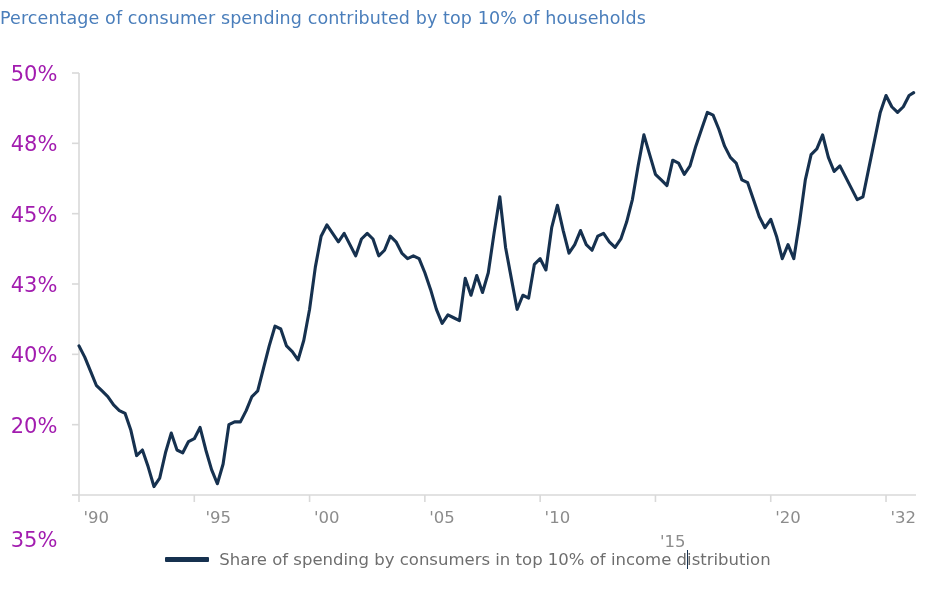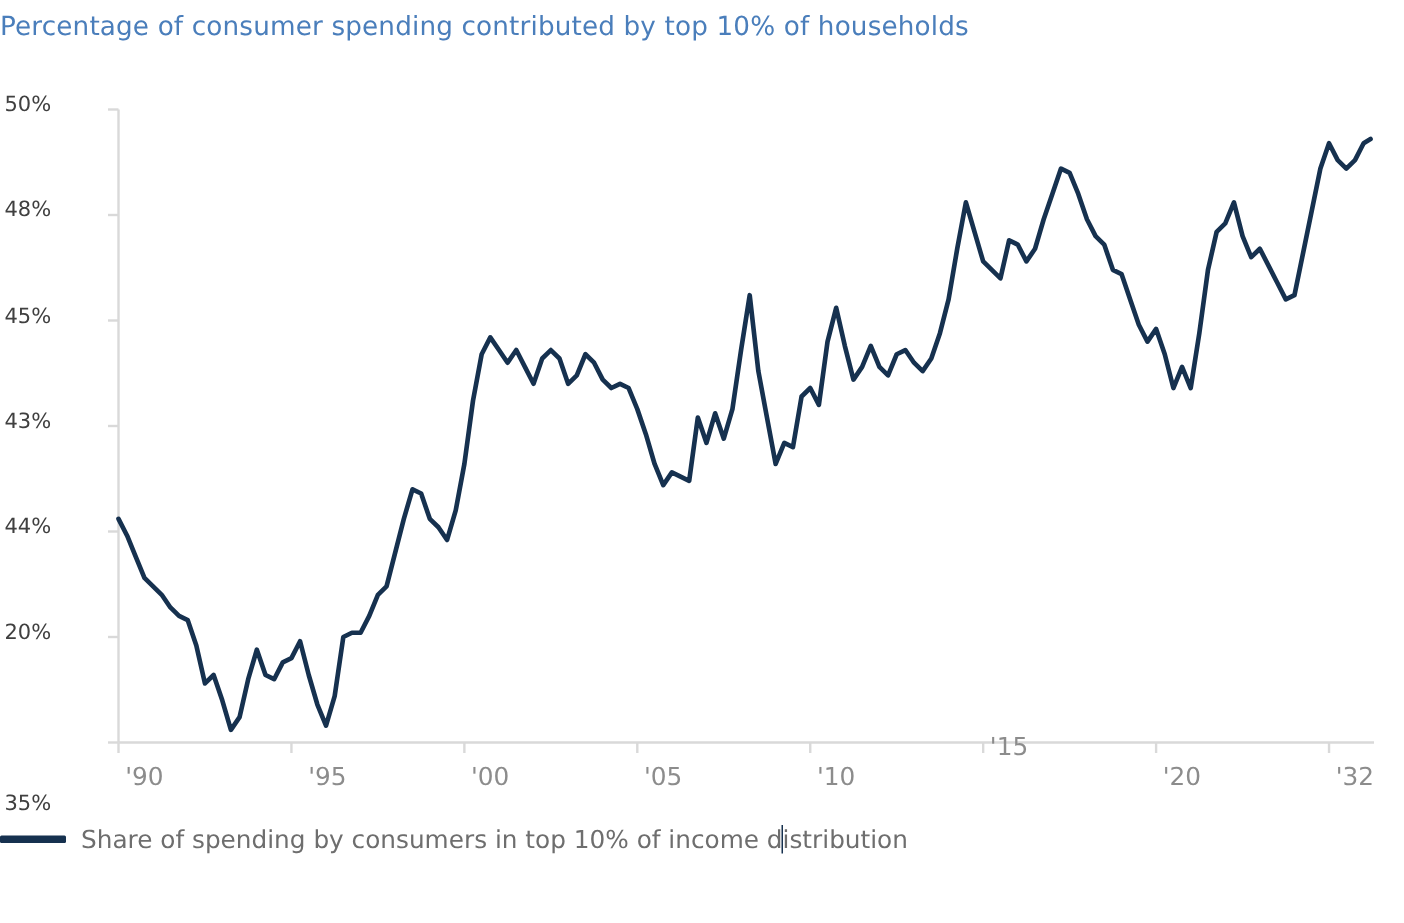--- a/index.html
+++ b/index.html
@@ -31,41 +31,42 @@
     white-space: nowrap;
   }
   .plot-svg {
     position: absolute;
     left: 0; top: 0;
     width: 936px;
     height: 615px;
   }
   .ytick-label {
     position: absolute;
-    text-align: left;
-    font-size: 14px;
-    color: #404040;
+    text-align: center;
+    font-size: 21px;
+    color: #a21caf;
     width: 62px;
     white-space: nowrap;
   }
   .xtick-label {
     position: absolute;
     text-align: right;
     font-size: 16.5px;
     color: #8c8c8c;
     width: 60px;
     white-space: nowrap;
   }
   .legend-row {
     position: absolute;
     left: 0;
     top: 550px;
     width: 936px;
     display: flex;
     align-items: center;
+    justify-content: center;
     gap: 10px;
   }
   .legend-swatch {
     display: inline-block;
     width: 44px;
     height: 5px;
     background: #16314f;
     border-radius: 1px;
   }
   .legend-label {
@@ -117,31 +118,31 @@
       <line x1="770.7355371900835" y1="495" x2="770.7355371900835" y2="502" stroke="#d9d9d9" stroke-width="1.6"></line>
       <line x1="886.0247933884308" y1="495" x2="886.0247933884308" y2="502" stroke="#d9d9d9" stroke-width="1.6"></line>
       <polyline points="79.00,345.89 84.76,357.15 90.53,371.21 96.29,385.28 102.06,390.91 107.82,396.53 113.59,404.97 119.35,410.60 125.12,413.41 130.88,430.29 136.64,455.61 142.41,449.99 148.17,466.87 153.94,486.56 159.70,478.12 165.47,452.80 171.23,433.11 177.00,449.99 182.76,452.80 188.52,441.55 194.29,438.73 200.05,427.48 205.82,449.99 211.58,469.68 217.35,483.75 223.11,464.05 228.88,424.67 234.64,421.85 240.40,421.85 246.17,410.60 251.93,396.53 257.70,390.91 263.46,368.40 269.23,345.89 274.99,326.20 280.76,329.01 286.52,345.89 292.29,351.52 298.05,359.96 303.81,340.27 309.58,309.32 315.34,267.12 321.11,236.17 326.87,224.92 332.64,233.36 338.40,241.80 344.17,233.36 349.93,244.61 355.69,255.87 361.46,238.99 367.22,233.36 372.99,238.99 378.75,255.87 384.52,250.24 390.28,236.17 396.05,241.80 401.81,253.05 407.57,258.68 413.34,255.87 419.10,258.68 424.87,272.75 430.63,289.63 436.40,309.32 442.16,323.39 447.93,314.95 453.69,317.76 459.45,320.57 465.22,278.37 470.98,295.25 476.75,275.56 482.51,292.44 488.28,272.75 494.04,233.36 499.81,196.79 505.57,247.43 511.33,278.37 517.10,309.32 522.86,295.25 528.63,298.07 534.39,264.31 540.16,258.68 545.92,269.93 551.69,227.73 557.45,205.23 563.21,230.55 568.98,253.05 574.74,244.61 580.51,230.55 586.27,244.61 592.04,250.24 597.80,236.17 603.57,233.36 609.33,241.80 615.10,247.43 620.86,238.99 626.62,222.11 632.39,199.60 638.15,165.84 643.92,134.89 649.68,154.59 655.45,174.28 661.21,179.91 666.98,185.53 672.74,160.21 678.50,163.03 684.27,174.28 690.03,165.84 695.80,146.15 701.56,129.27 707.33,112.39 713.09,115.20 718.86,129.27 724.62,146.15 730.38,157.40 736.15,163.03 741.91,179.91 747.68,182.72 753.44,199.60 759.21,216.48 764.97,227.73 770.74,219.29 776.50,236.17 782.26,258.68 788.03,244.61 793.79,258.68 799.56,222.11 805.32,179.91 811.09,154.59 816.85,148.96 822.62,134.89 828.38,157.40 834.14,171.47 839.91,165.84 845.67,177.09 851.44,188.35 857.20,199.60 862.97,196.79 868.73,168.65 874.50,140.52 880.26,112.39 886.02,95.51 891.79,106.76 897.55,112.39 903.32,106.76 909.08,95.51 913.69,92.69" fill="none" stroke="#16314f" stroke-width="3.1" stroke-linejoin="round" stroke-linecap="round"></polyline>
     </svg>
 
   <div id="ytick-layer">
       <div class="ytick-label" style="left: 3px; top: 62px;">50%</div>
       <div class="ytick-label" style="left: 3px; top: 132.333px;">48%</div>
       <div class="ytick-label" style="left: 3px; top: 202.667px;">45%</div>
       <div class="ytick-label" style="left: 3px; top: 273px;">43%</div>
-      <div class="ytick-label" style="left: 3px; top: 343.333px;">44%</div>
+      <div class="ytick-label" style="left: 3px; top: 343.333px;">40%</div>
       <div class="ytick-label" style="left: 3px; top: 413.667px;">20%</div>
       <div class="ytick-label" style="left: 3px; top: 484px; margin-top: 44px;">35%</div>
     </div>
   <div id="xtick-layer">
       <div class="xtick-label" style="left: 49px; top: 508px;">'90</div>
       <div class="xtick-label" style="left: 171px; top: 508px;">'95</div>
       <div class="xtick-label" style="left: 279.579px; top: 508px;">'00</div>
       <div class="xtick-label" style="left: 394.868px; top: 508px;">'05</div>
       <div class="xtick-label" style="left: 510.157px; top: 508px;">'10</div>
-      <div class="xtick-label" style="left: 625.446px; top: 488px;">'15</div>
+      <div class="xtick-label" style="left: 625.446px; top: 532px;">'15</div>
       <div class="xtick-label" style="left: 740.736px; top: 508px;">'20</div>
       <div class="xtick-label" style="left: 856.025px; top: 508px;">'32</div>
     </div>
 
   <div class="legend-row">
     <span class="legend-swatch"></span>
     <span class="legend-label"><span>Share of spending by consumers in top 10% of income d</span><span class="text-caret"></span><span>istribution</span></span>
   </div>
 
 

